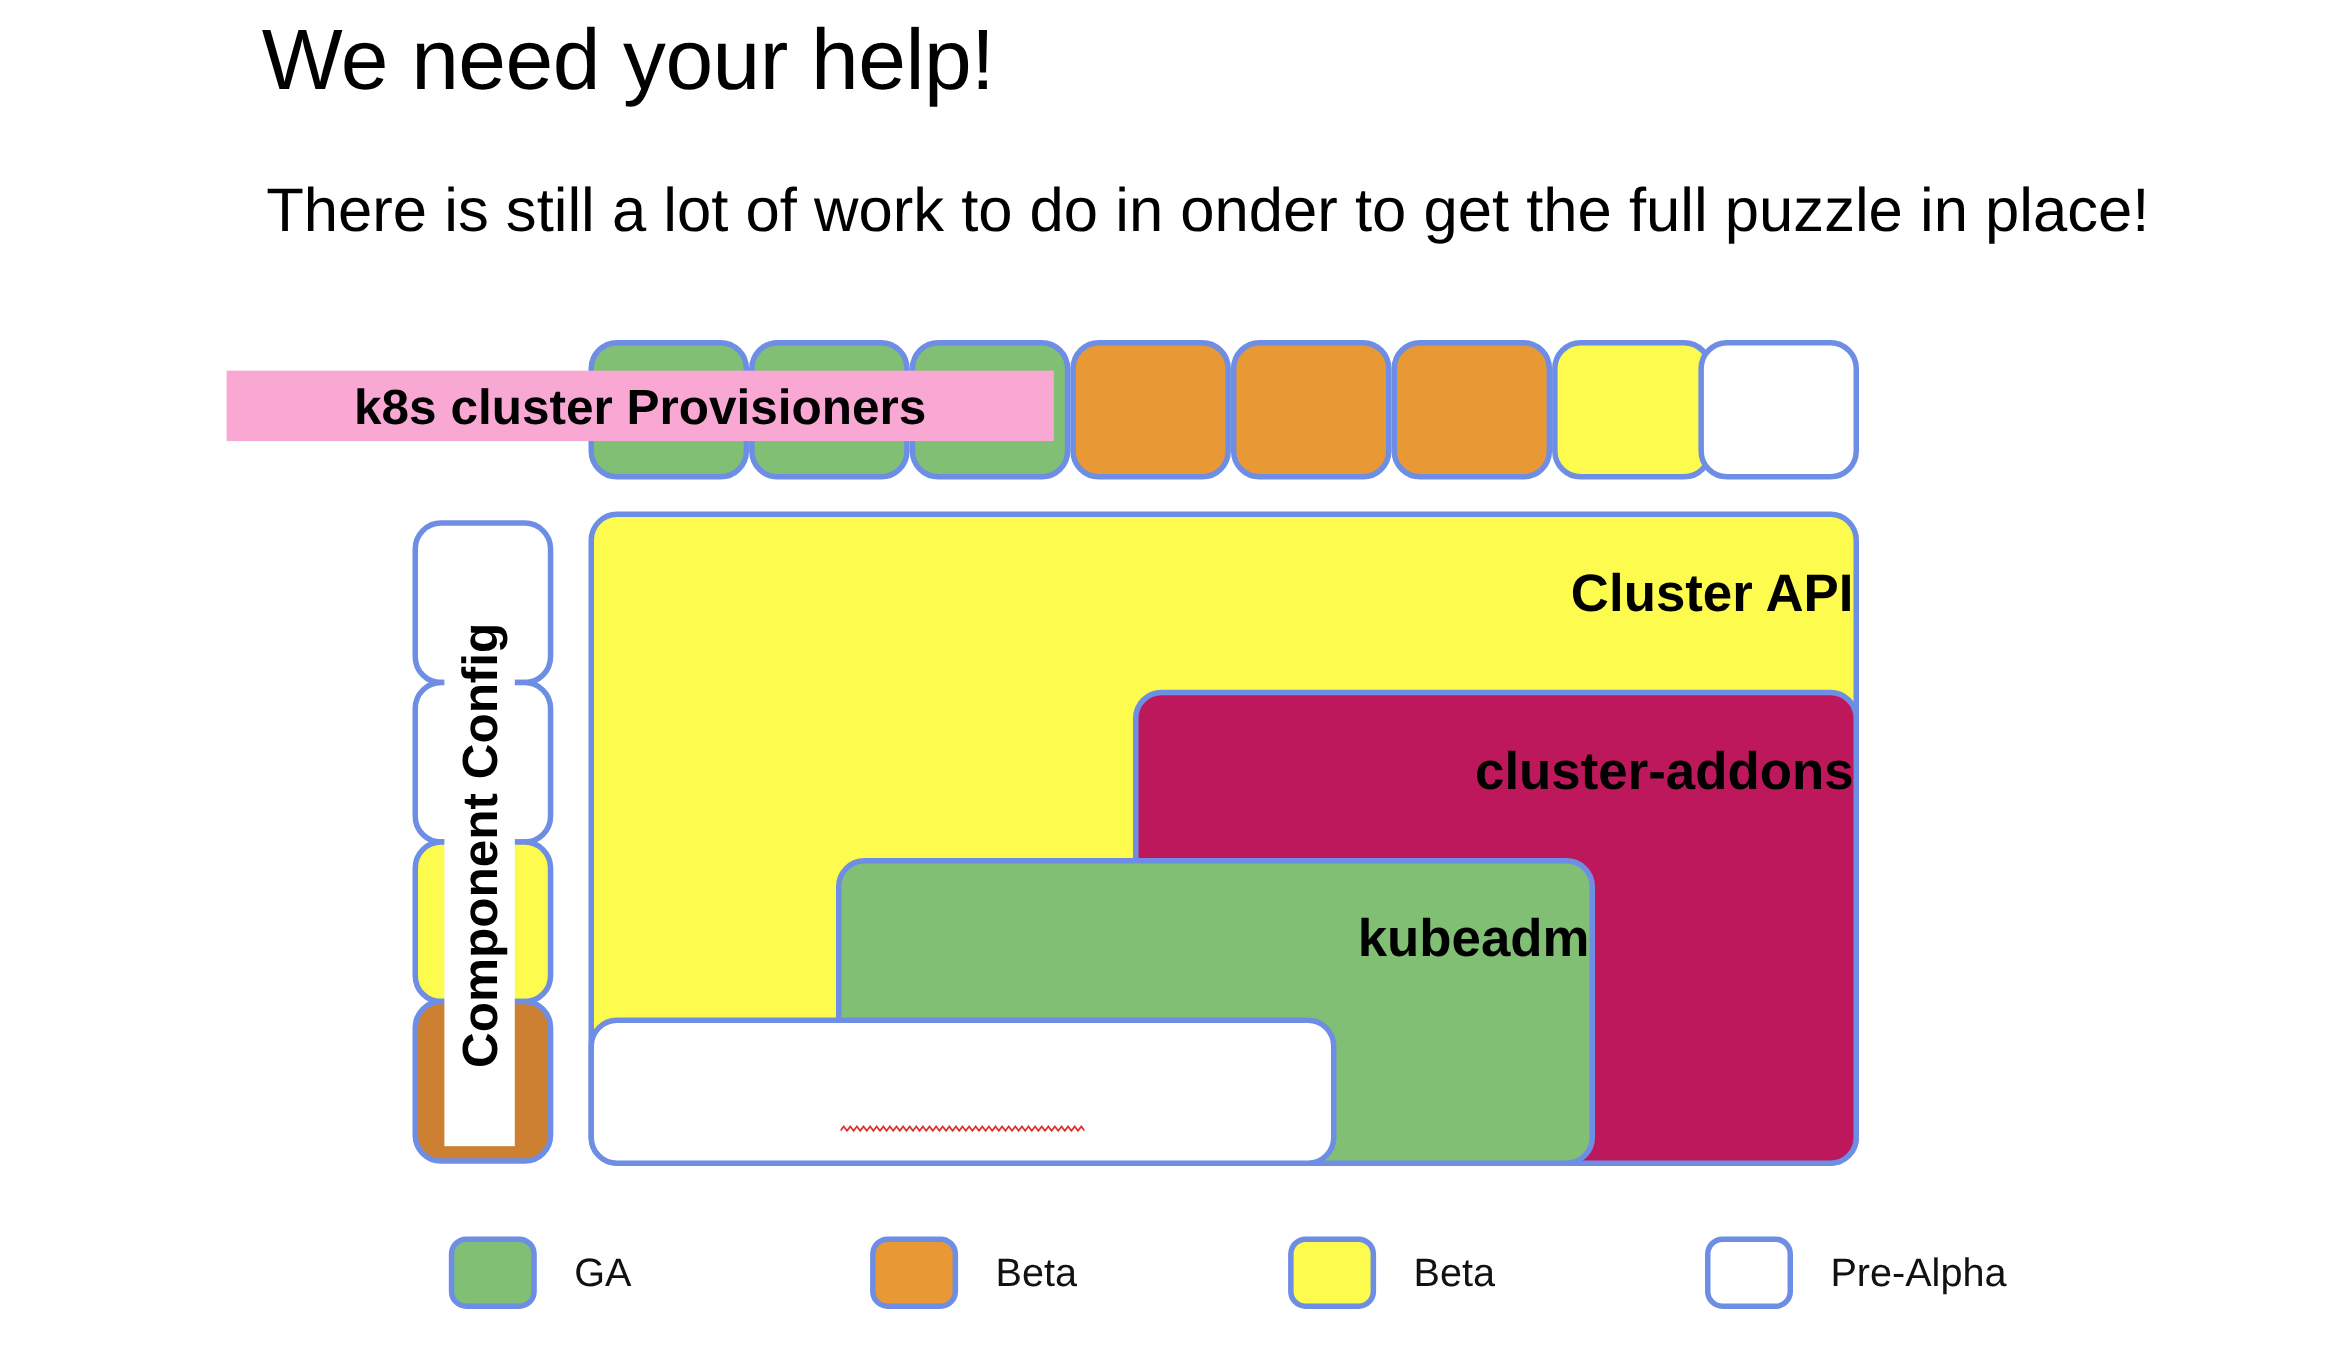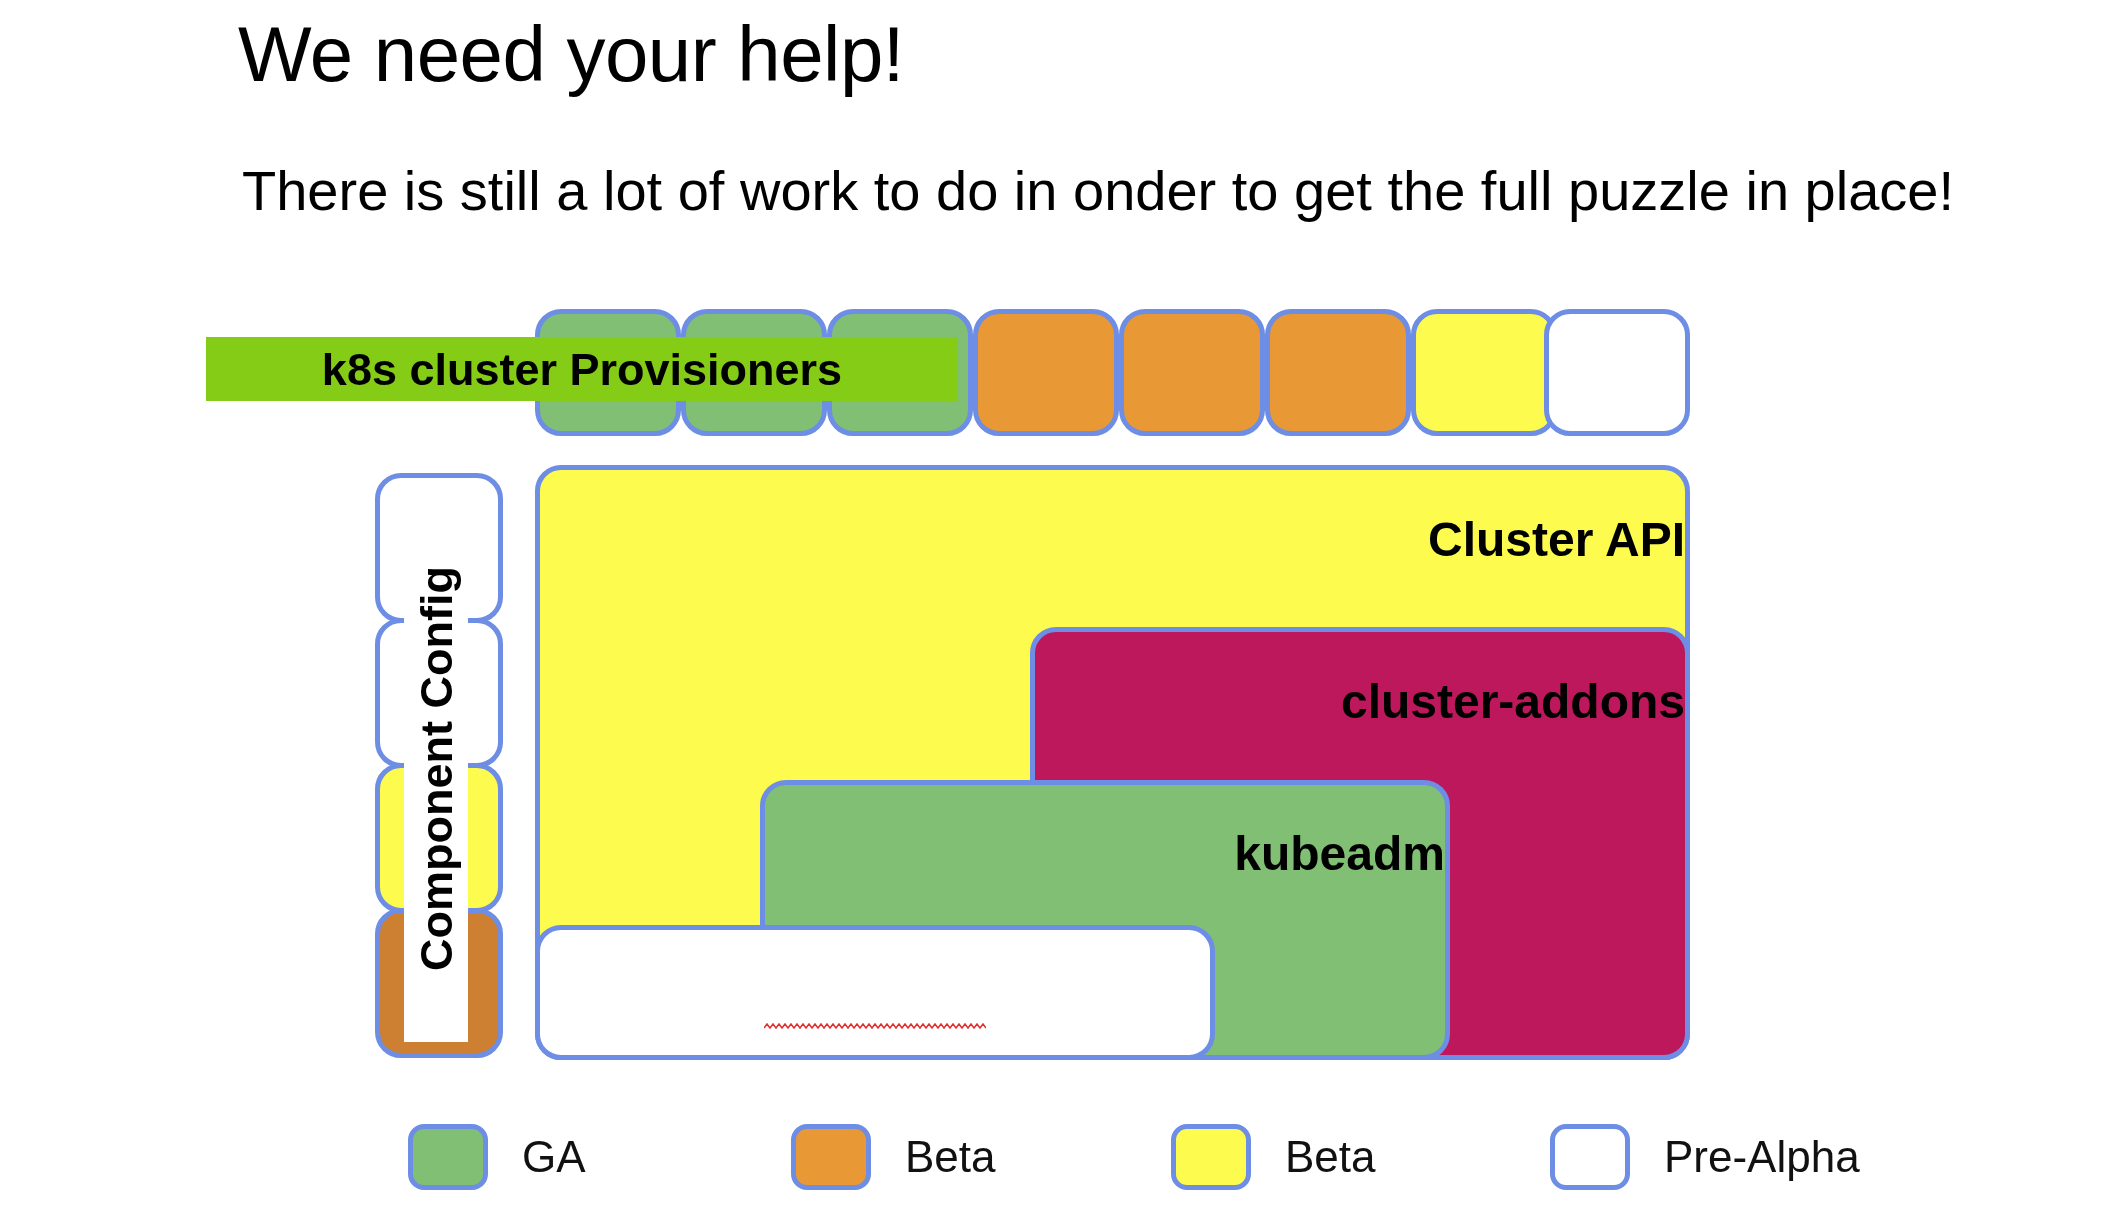--- a/index.html
+++ b/index.html
@@ -71,21 +71,21 @@
     box-sizing: border-box;
     border: 5px solid #6d8ee4;
     border-radius: 26px;
   }
   #provisioners-banner {
     position: absolute;
     left: 206px;
     top: 337px;
     width: 752px;
     height: 64px;
-    background: #84cc16;
+    background: #f9a8d4;
     display: flex;
     align-items: center;
     justify-content: center;
     z-index: 6;
   }
   #provisioners-banner .lbl {
     font-size: 45px;
     font-weight: 700;
     white-space: nowrap;
     line-height: 1;
@@ -182,21 +182,21 @@
   }
   .legend-swatch {
     width: 80px;
     height: 66px;
     box-sizing: border-box;
     border: 5px solid #6d8ee4;
     border-radius: 16px;
   }
   .legend-label {
     margin-left: 34px;
-    font-size: 44px;
+    font-size: 36px;
     font-weight: 400;
     color: #111111;
     white-space: nowrap;
   }
 </style>
 </head>
 <body style="background: rgb(255, 255, 255);">
 
 <div id="slide-title">We need your help!</div>
 

